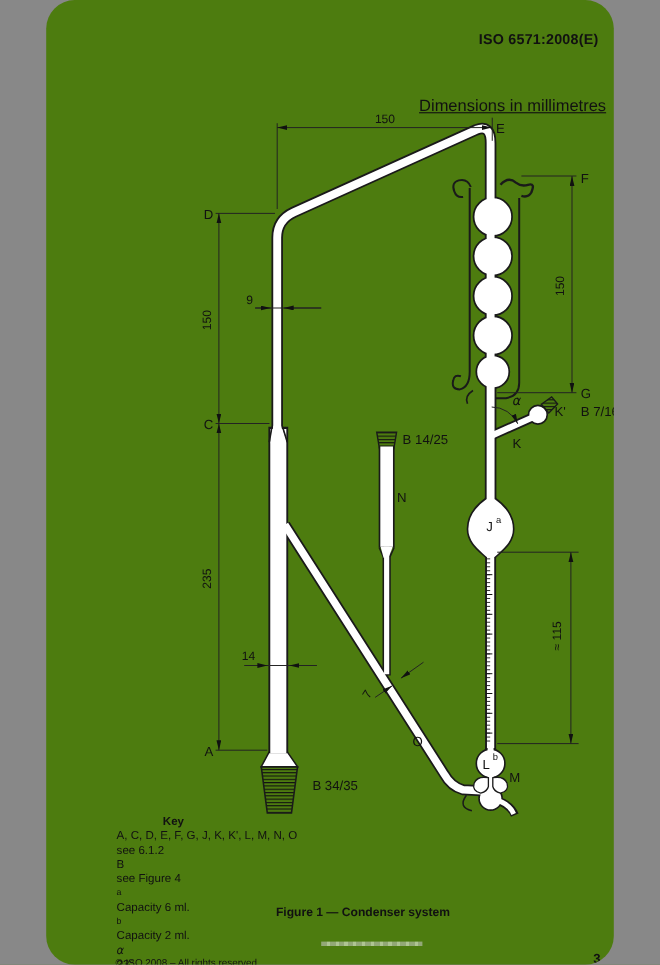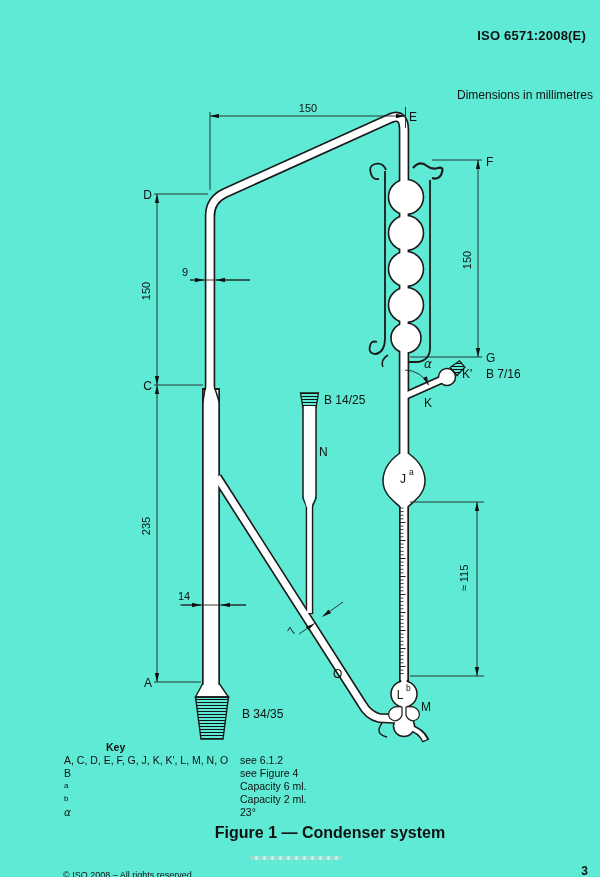--- a/index.html
+++ b/index.html
@@ -1,28 +1,28 @@
 <!DOCTYPE html>
 <html><head>
 <meta charset="utf-8">
 <style>
   html,body{margin:0;padding:0;background:#888;}
-  .page{position:relative;width:600px;height:877px;background:#5eead4;overflow:hidden;
-        font-family:"Liberation Sans",sans-serif;color:#111;margin:0 auto;}
+  .page{position:relative;width:516px;height:877px;background:#4d7c0f;overflow:hidden;
+        font-family:"Liberation Sans",sans-serif;color:#111;margin:0 auto;border-radius:26px;}
   .hdr-ref{position:absolute;top:28px;right:14px;font-size:13px;font-weight:bold;letter-spacing:.2px;}
-  .dim-note{position:absolute;top:88px;right:7px;font-size:12px;}
+  .dim-note{position:absolute;top:88px;right:7px;font-size:15px;text-decoration:underline;}
   svg{position:absolute;left:0;top:0;}
   .key{position:absolute;left:64px;top:741px;font-size:10.5px;line-height:13px;}
   .key-title{font-weight:bold;padding-left:42px;}
-  .key-row{display:flex;}
+  .key-row{display:flex;flex-direction:column;}
   .key-term{width:176px;flex:none;}
   .key-term.sup{font-size:8px;position:relative;top:-1px;}
   .key-term.greek{font-style:italic;font-family:"DejaVu Sans",sans-serif;}
   .caption{position:absolute;left:80px;right:20px;top:824px;text-align:center;
-           font-size:16px;font-weight:bold;}
+           font-size:11px;font-weight:bold;}
   .watermark{position:absolute;left:250px;top:856px;width:92px;height:4px;opacity:.55;
              background:repeating-linear-gradient(90deg,#ccc 0 5px,#fff 5px 8px);}
   .footer-copy{position:absolute;left:63px;top:870px;font-size:9px;white-space:nowrap;}
   .footer-page{position:absolute;right:12px;top:864px;font-size:12px;font-weight:bold;}
 </style>
 </head>
 <body>
 
 <div class="page">
 

